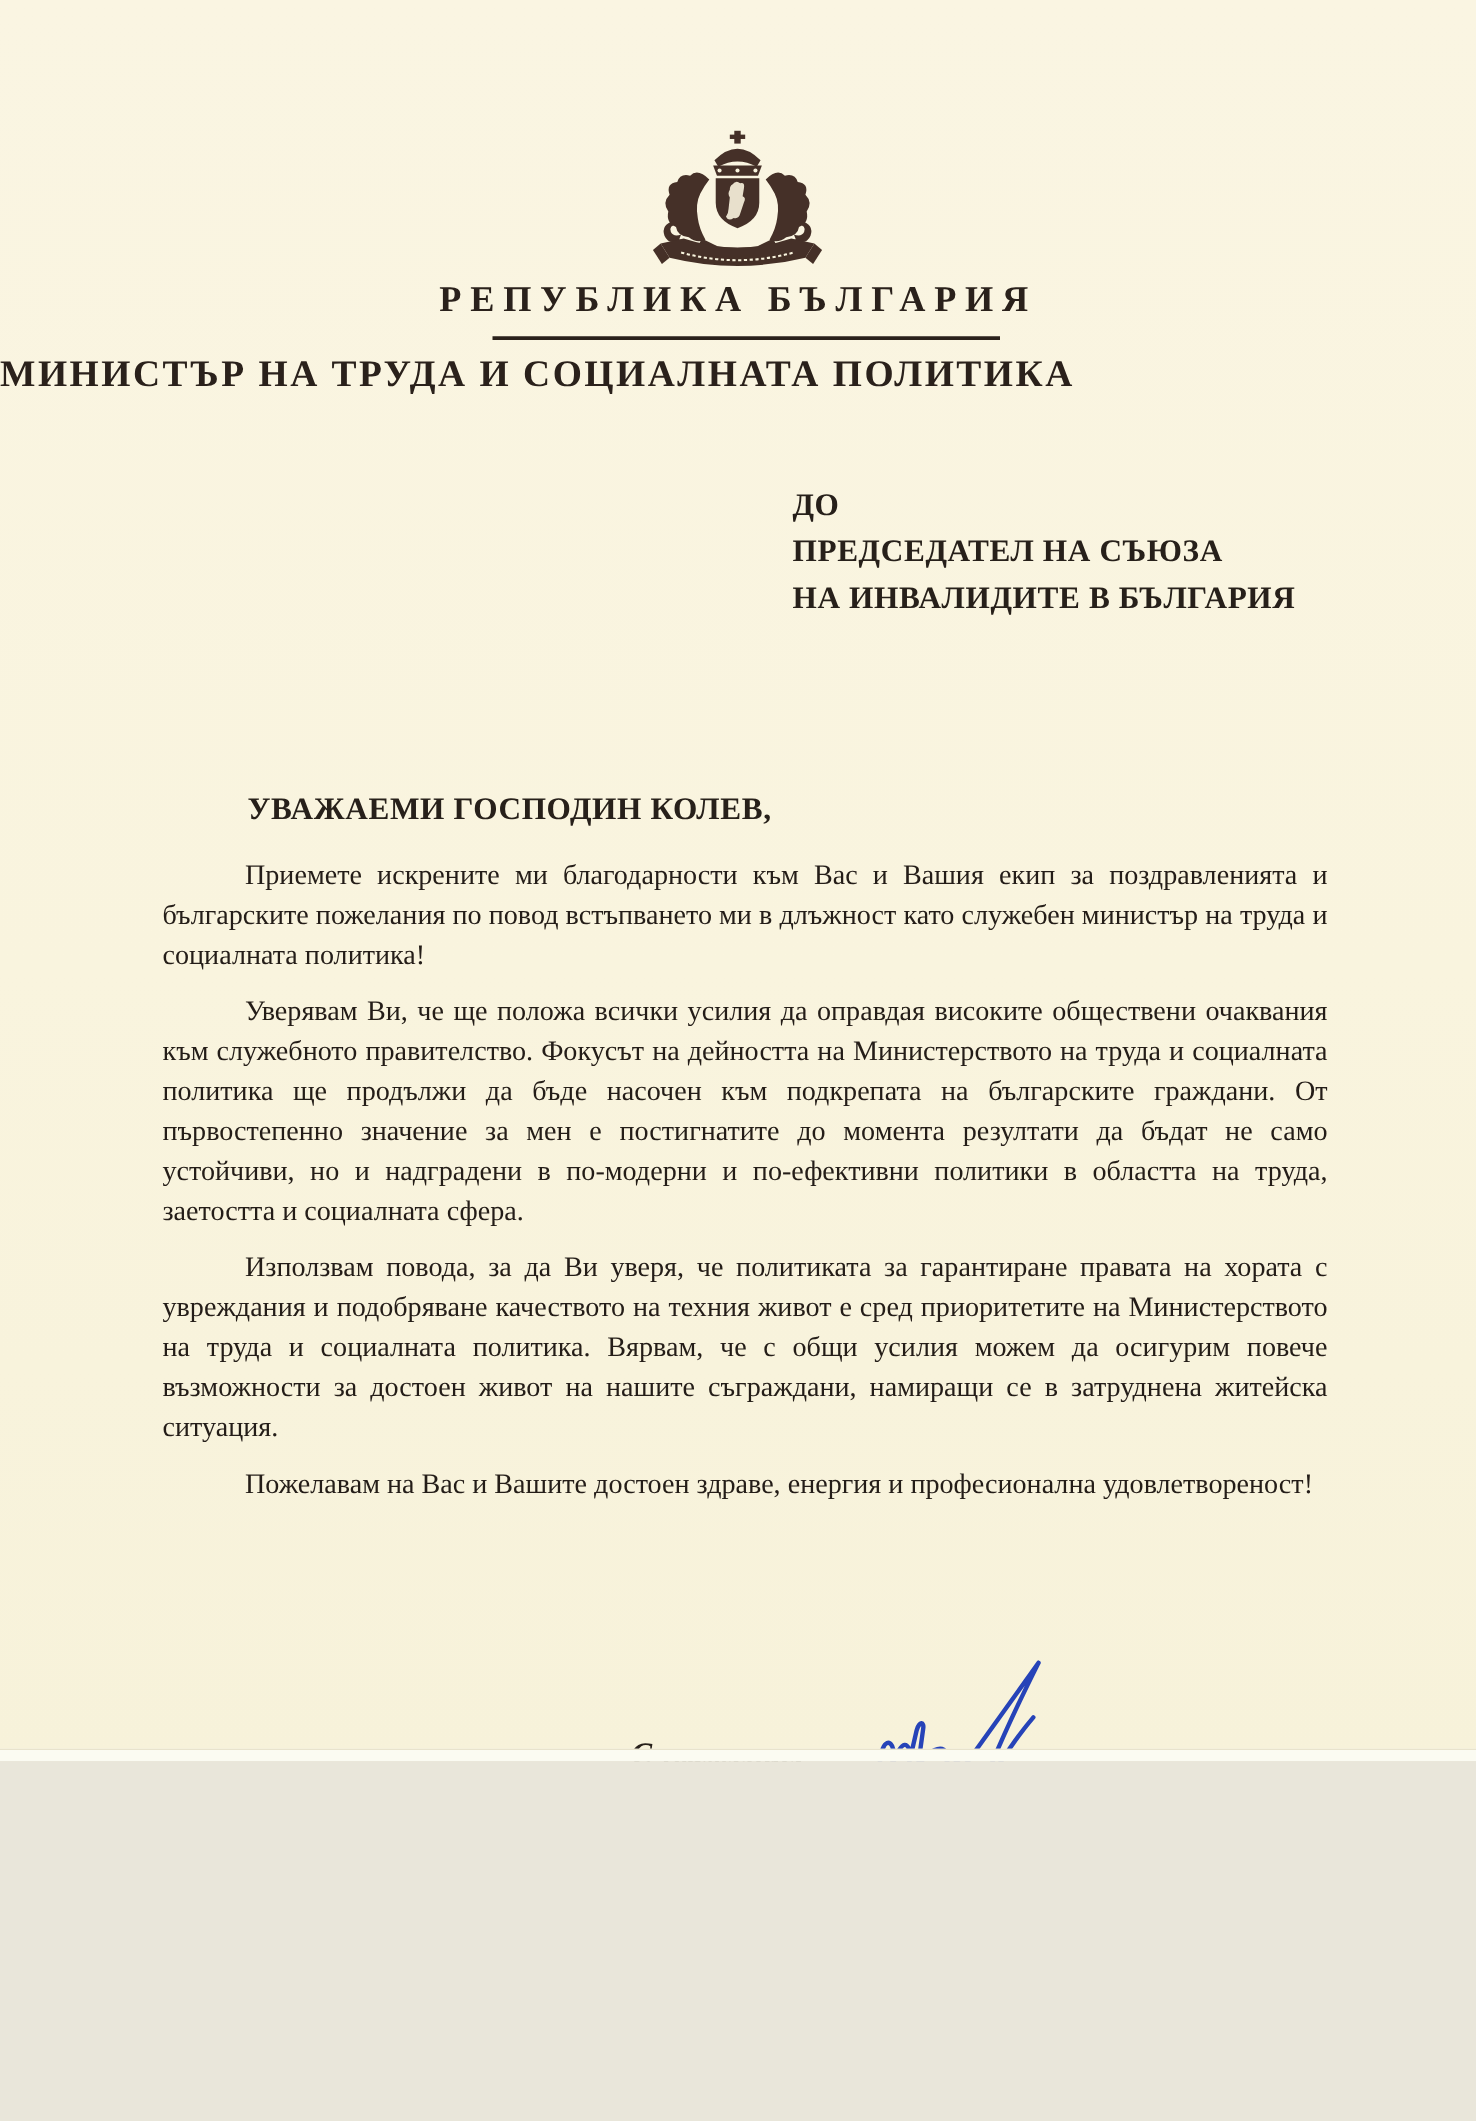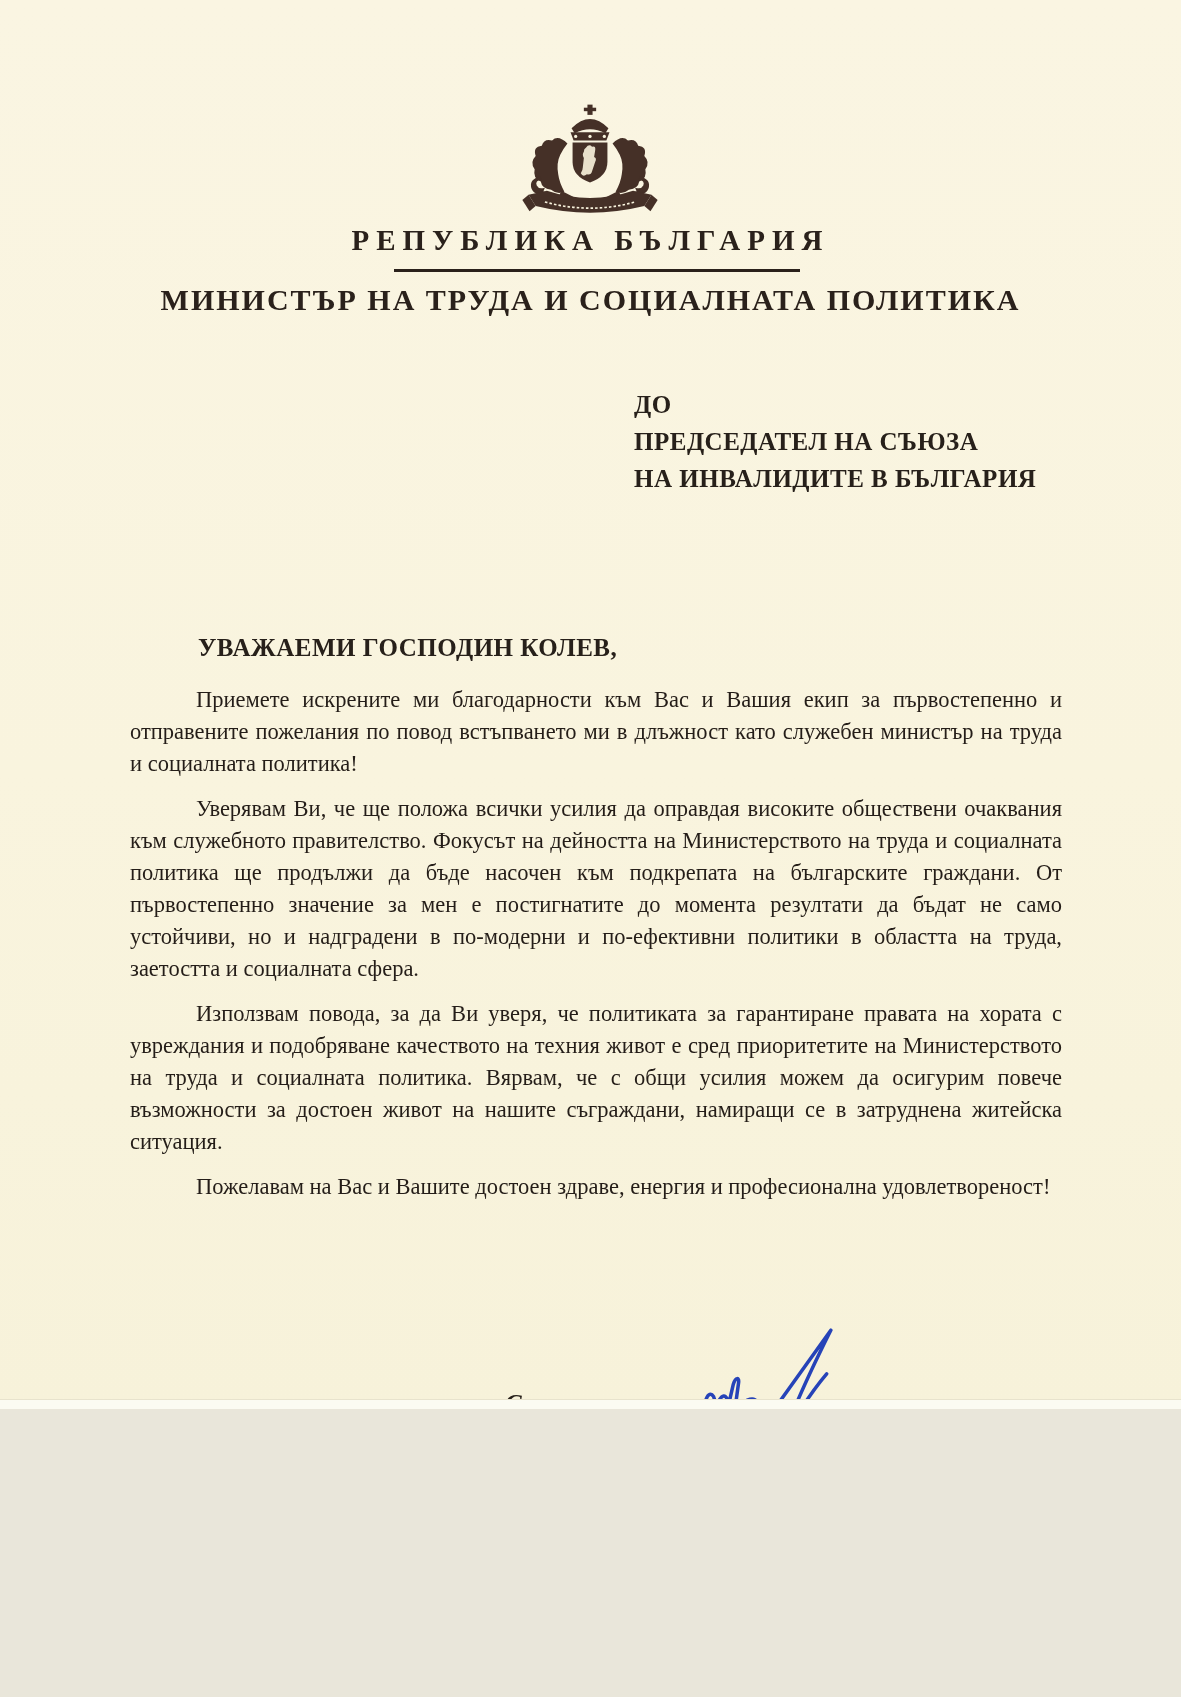--- a/index.html
+++ b/index.html
@@ -22,21 +22,21 @@
     text-align:center;
     font-weight:bold;font-size:29px;letter-spacing:7px;
     color:#2a211b;
   }
   .rule{
     position:absolute;left:394px;top:269px;width:406px;height:3px;
     background:#2a211b;
   }
   .minister{
     position:absolute;left:0;top:283px;width:100%;
-    text-align:center;
+    text-align:left;
     font-weight:bold;font-size:30px;letter-spacing:2px;
     color:#2a211b;
   }
   
   .recipient{
     position:absolute;left:634px;top:386px;
     font-weight:bold;font-size:25px;line-height:37px;
     letter-spacing:.5px;color:#27201a;
   }
   
@@ -123,21 +123,21 @@
 
   <section class="recipient">
     <div>ДО</div>
     <div>ПРЕДСЕДАТЕЛ НА СЪЮЗА</div>
     <div>НА ИНВАЛИДИТЕ В БЪЛГАРИЯ</div>
   </section>
 
   <p class="salutation">УВАЖАЕМИ ГОСПОДИН КОЛЕВ,</p>
 
   <section class="body-text">
-    <p>Приемете искрените ми благодарности към Вас и Вашия екип за първостепенно и отправените пожелания по повод встъпването ми в длъжност като служебен министър на труда и социалната политика!</p>
+    <p>Приемете искрените ми благодарности към Вас и Вашия екип за поздравленията и българските пожелания по повод встъпването ми в длъжност като служебен министър на труда и социалната политика!</p>
     <p>Уверявам Ви, че ще положа всички усилия да оправдая високите обществени очаквания към служебното правителство. Фокусът на дейността на Министерството на труда и социалната политика ще продължи да бъде насочен към подкрепата на българските граждани. От първостепенно значение за мен е постигнатите до момента резултати да бъдат не само устойчиви, но и надградени в по-модерни и по-ефективни политики в областта на труда, заетостта и социалната сфера.</p>
     <p>Използвам повода, за да Ви уверя, че политиката за гарантиране правата на хората с увреждания и подобряване качеството на техния живот е сред приоритетите на Министерството на труда и социалната политика. Вярвам, че с общи усилия можем да осигурим повече възможности за достоен живот на нашите съграждани, намиращи се в затруднена житейска ситуация.</p>
     <p>Пожелавам на Вас и Вашите достоен здраве, енергия и професионална удовлетвореност!</p>
   </section>
 
   <div class="closing">С уважение:</div>
 
   <div class="sign">
     <svg viewBox="0 0 170 135" width="180" height="140" aria-hidden="true">
       <path fill="none" stroke="#2643b8" stroke-width="3.4" stroke-linecap="round" stroke-linejoin="round" d="M12,95 C10,78 16,64 21,72 C24,78 20,92 17,100

